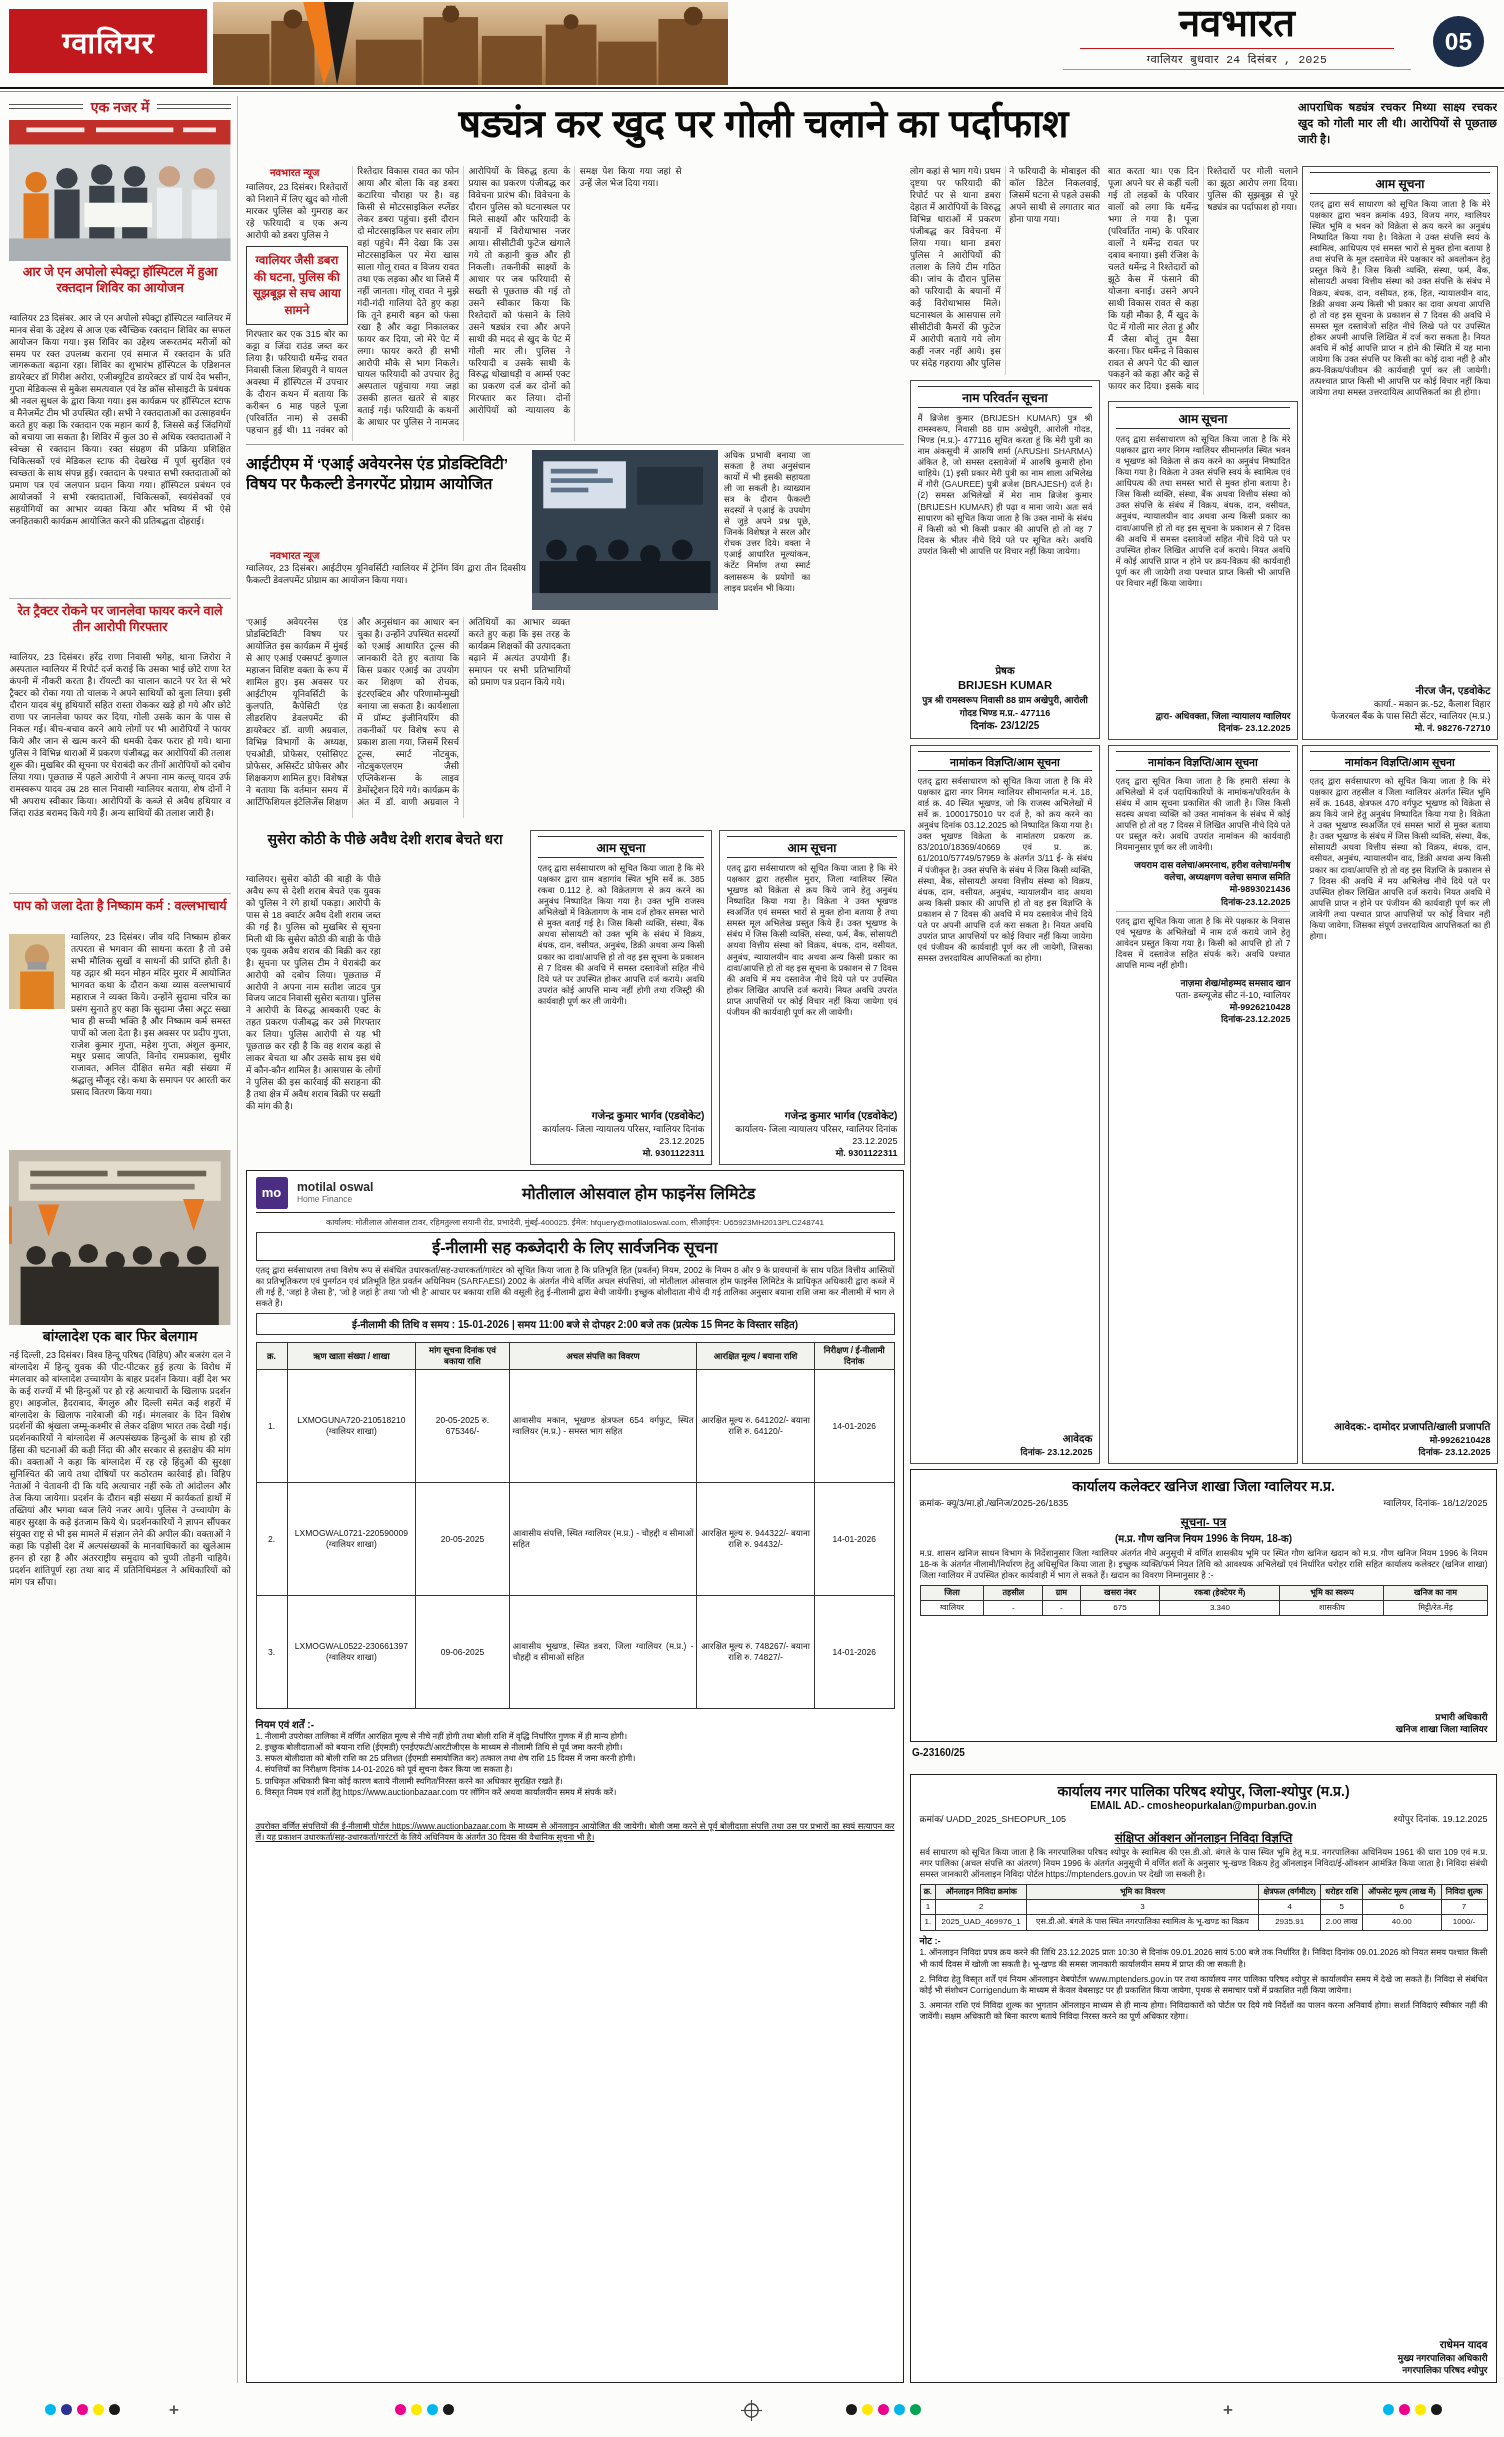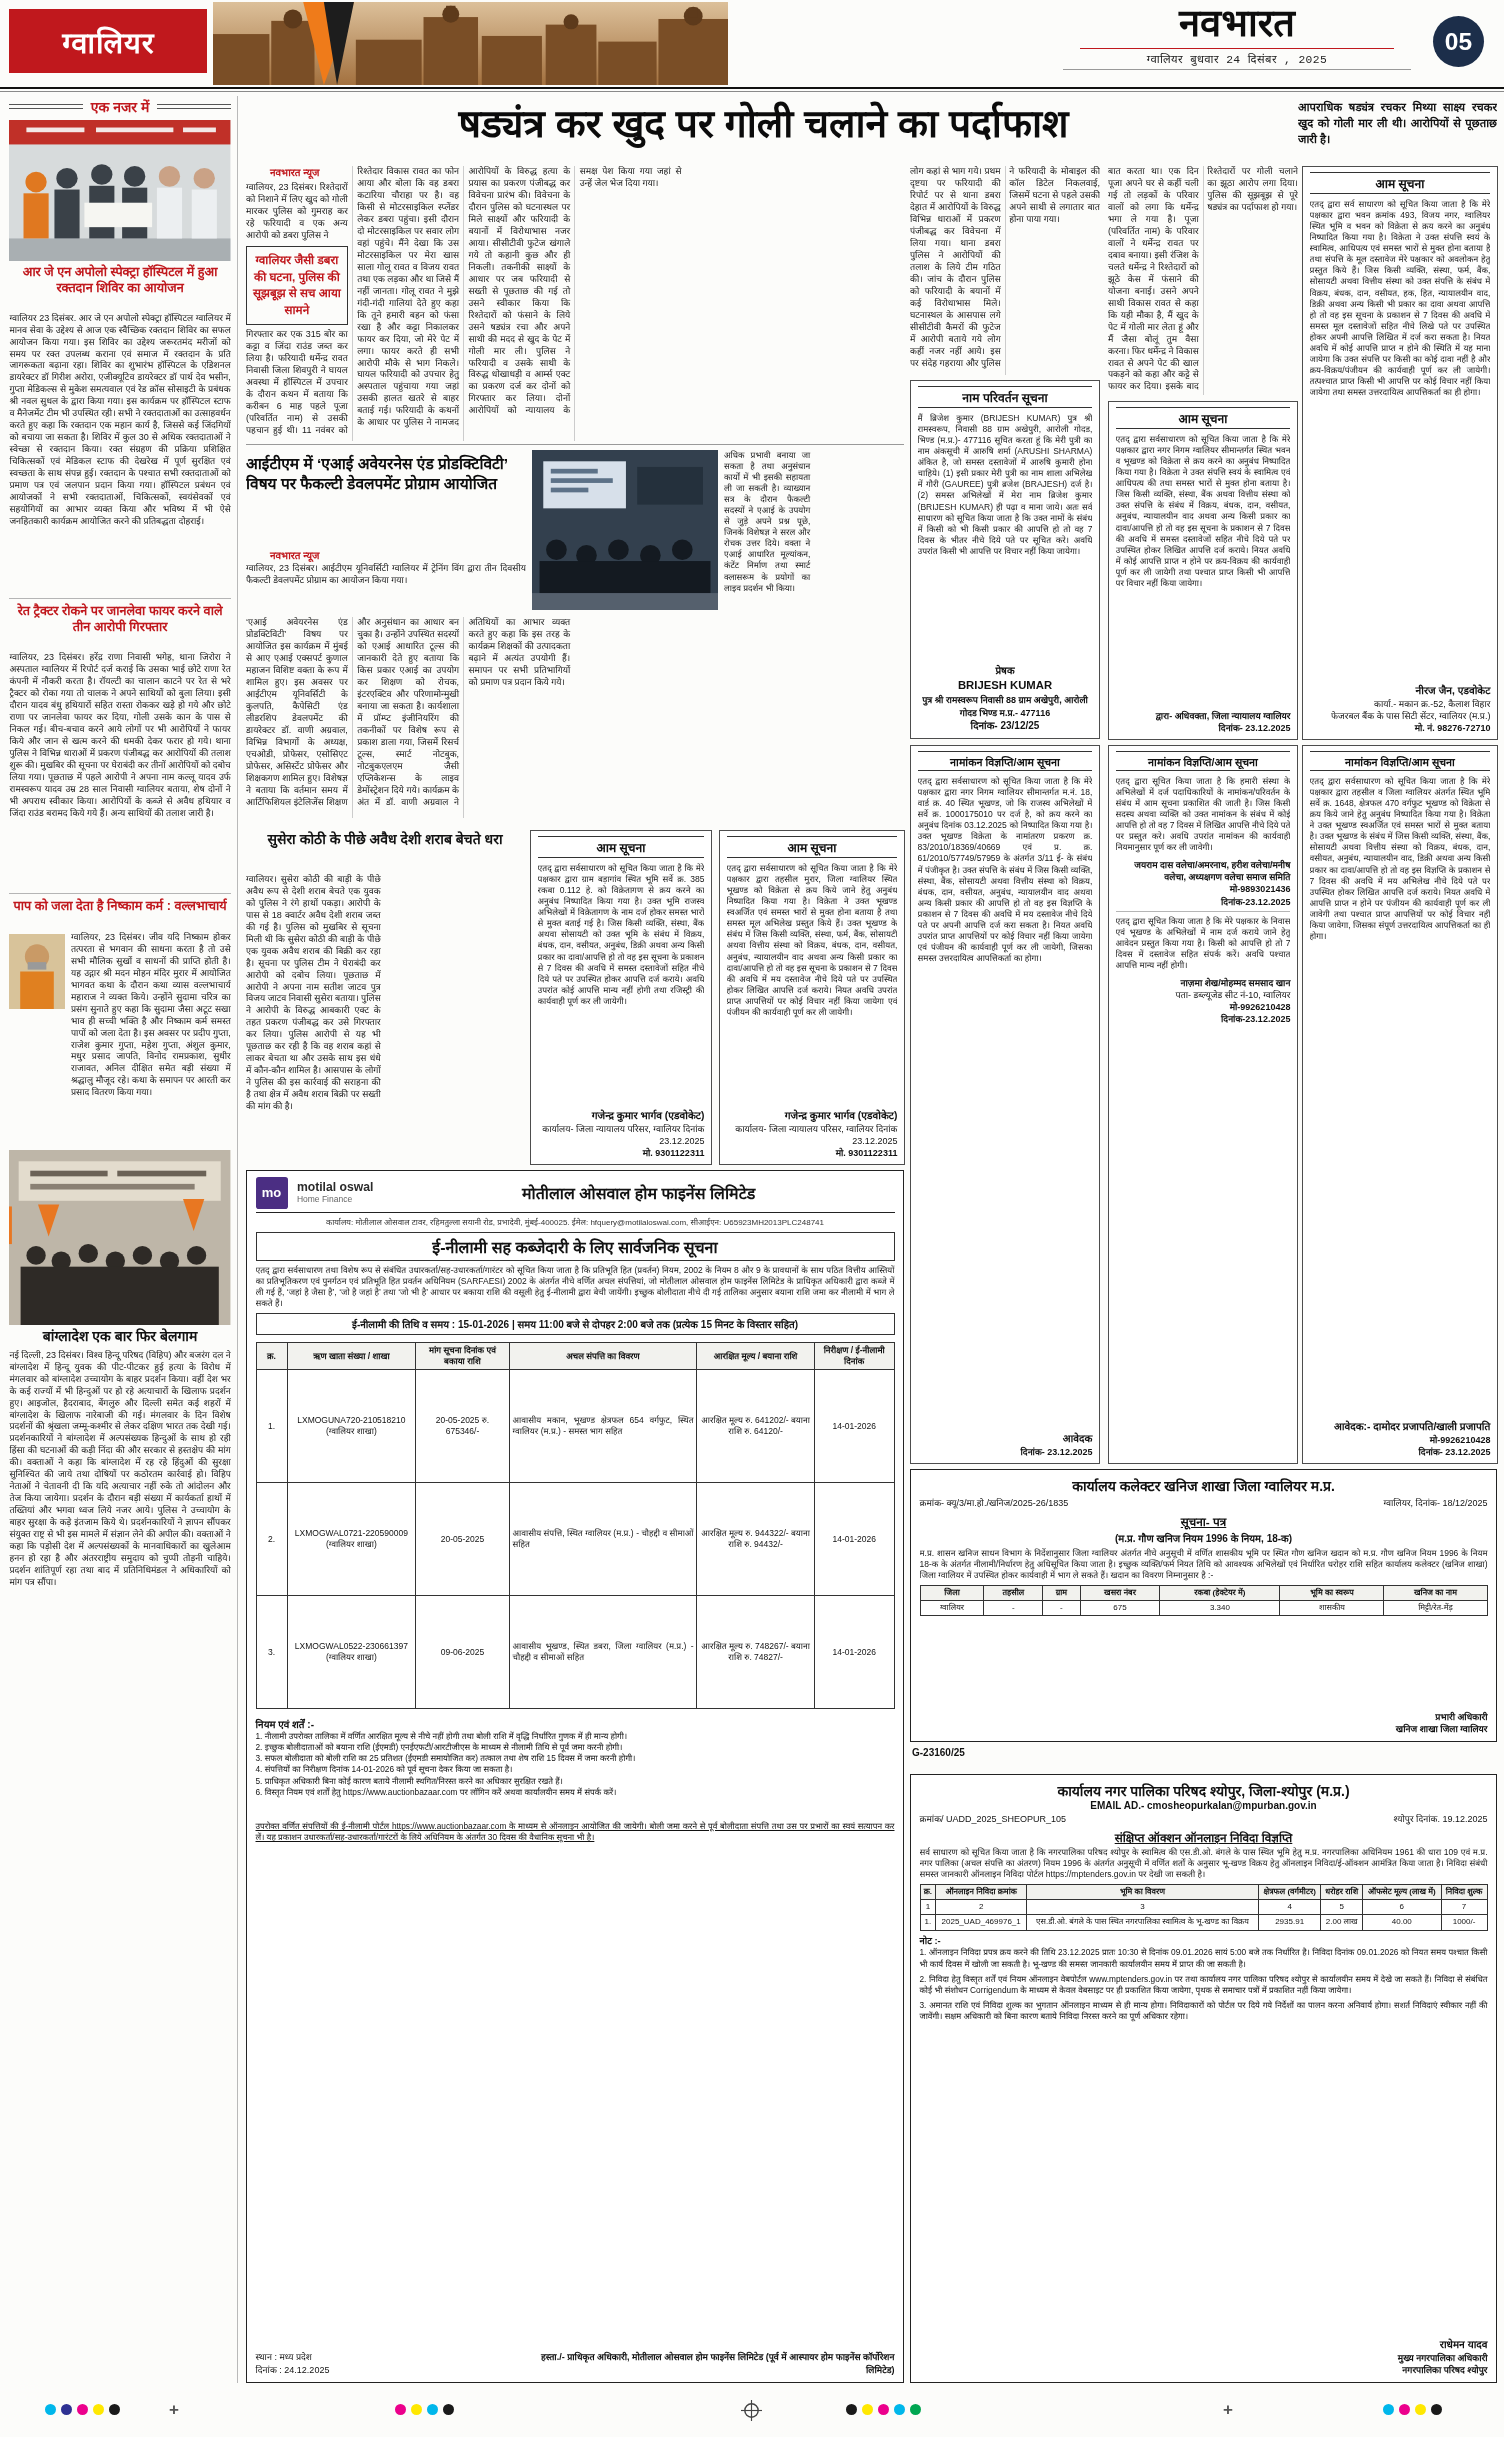--- a/index.html
+++ b/index.html
@@ -240,21 +240,21 @@
     <div class="sig">
       <div class="big">नीरज जैन, एडवोकेट</div>
       <div style="font-weight:normal;">कार्या.- मकान क्र.-52, कैलाश विहार</div>
       <div style="font-weight:normal;">फेजरबल बैंक के पास सिटी सेंटर, ग्वालियर (म.प्र.)</div>
       <div>मो. नं. 98276-72710</div>
     </div>
   </div>
 
   <div class="abs" style="left:246px;top:444px;width:658px;height:0;border-top:0.9px solid #999;"></div>
   <div class="abs" style="left:246px;top:450px;width:658px;height:372px;">
-    <div class="abs" style="left:0;top:3.8px;width:280px;height:90px;font-weight:800;font-size:15.5px;line-height:1.32;color:#0d0d0d;overflow:hidden;">आईटीएम में ‘एआई अवेयरनेस एंड प्रोडक्टिविटी’ विषय पर फैकल्टी डेवलपमेंट प्रोग्राम आयोजित</div>
+    <div class="abs" style="left:0;top:3.8px;width:280px;height:90px;font-weight:800;font-size:15.5px;line-height:1.32;color:#0d0d0d;overflow:hidden;">आईटीएम में ‘एआई अवेयरनेस एंड प्रोडक्टिविटी’ विषय पर फैकल्टी डेनगरपेंट प्रोग्राम आयोजित</div>
     <div class="abs byline" style="left:0;top:98px;width:280px;">नवभारत न्यूज</div>
     <div class="abs bt" style="left:0;top:113px;width:280px;height:47px;">ग्वालियर, 23 दिसंबर। आईटीएम यूनिवर्सिटी ग्वालियर में ट्रेनिंग विंग द्वारा तीन दिवसीय फैकल्टी डेवलपमेंट प्रोग्राम का आयोजन किया गया।</div>
     <div class="abs" style="left:286px;top:0;width:186px;height:160px;">
       <svg class="photo" viewBox="0 0 198 170" preserveAspectRatio="none">
         <rect width="198" height="170" fill="#33404e"></rect>
         <rect x="12" y="12" width="88" height="50" fill="#d7e0ea"></rect>
         <rect x="20" y="20" width="50" height="5" fill="#5d7288"></rect>
           <rect x="20" y="30" width="66" height="5" fill="#5d7288"></rect>
           <rect x="20" y="40" width="40" height="5" fill="#5d7288"></rect>
         <rect x="112" y="18" width="70" height="40" fill="#24303c"></rect>
@@ -480,27 +480,20 @@
     </tbody>
       </table>
     <div style="font-weight:800;font-size:10px;margin-top:3.8px;">नियम एवं शर्तें :-</div>
     <div class="notes">1. नीलामी उपरोक्त तालिका में वर्णित आरक्षित मूल्य से नीचे नहीं होगी तथा बोली राशि में वृद्धि निर्धारित गुणक में ही मान्य होगी।</div>
     <div class="notes">2. इच्छुक बोलीदाताओं को बयाना राशि (ईएमडी) एनईएफटी/आरटीजीएस के माध्यम से नीलामी तिथि से पूर्व जमा करनी होगी।</div>
     <div class="notes">3. सफल बोलीदाता को बोली राशि का 25 प्रतिशत (ईएमडी समायोजित कर) तत्काल तथा शेष राशि 15 दिवस में जमा करनी होगी।</div>
     <div class="notes">4. संपत्तियों का निरीक्षण दिनांक 14-01-2026 को पूर्व सूचना देकर किया जा सकता है।</div>
     <div class="notes">5. प्राधिकृत अधिकारी बिना कोई कारण बताये नीलामी स्थगित/निरस्त करने का अधिकार सुरक्षित रखते हैं।</div>
     <div class="notes">6. विस्तृत नियम एवं शर्तों हेतु https://www.auctionbazaar.com पर लॉगिन करें अथवा कार्यालयीन समय में संपर्क करें।</div>
     <div class="notes" style="margin-top:23px;text-decoration:underline;">उपरोक्त वर्णित संपत्तियों की ई-नीलामी पोर्टल https://www.auctionbazaar.com के माध्यम से ऑनलाइन आयोजित की जायेगी। बोली जमा करने से पूर्व बोलीदाता संपत्ति तथा उस पर प्रभारों का स्वयं सत्यापन कर लें। यह प्रकाशन उधारकर्ता/सह-उधारकर्ता/गारंटरों के लिये अधिनियम के अंतर्गत 30 दिवस की वैधानिक सूचना भी है।</div>
-    <div style="margin-top:auto;display:flex;justify-content:space-between;align-items:flex-end;font-size:9px;">
-      <div>
-        <div>स्थान : मध्य प्रदेश</div>
-        <div>दिनांक : 24.12.2025</div>
-      </div>
-      <div style="font-weight:700;text-align:right;max-width:357px;">हस्ता./- प्राधिकृत अधिकारी, मोतीलाल ओसवाल होम फाइनेंस लिमिटेड (पूर्व में आस्पायर होम फाइनेंस कॉर्पोरेशन लिमिटेड)</div>
-    </div>
   </div>
 
   <div class="abs" style="left:0;top:2396px;width:1505px;height:38px;">
     <div class="abs dotrow" style="left:45px;top:7.5px;">
       <i style="background:#00b7eb;"></i>
         <i style="background:#2e3192;"></i>
         <i style="background:#ec008c;"></i>
         <i style="background:#ffe800;"></i>
         <i style="background:#1a1a1a;"></i>
     </div>

